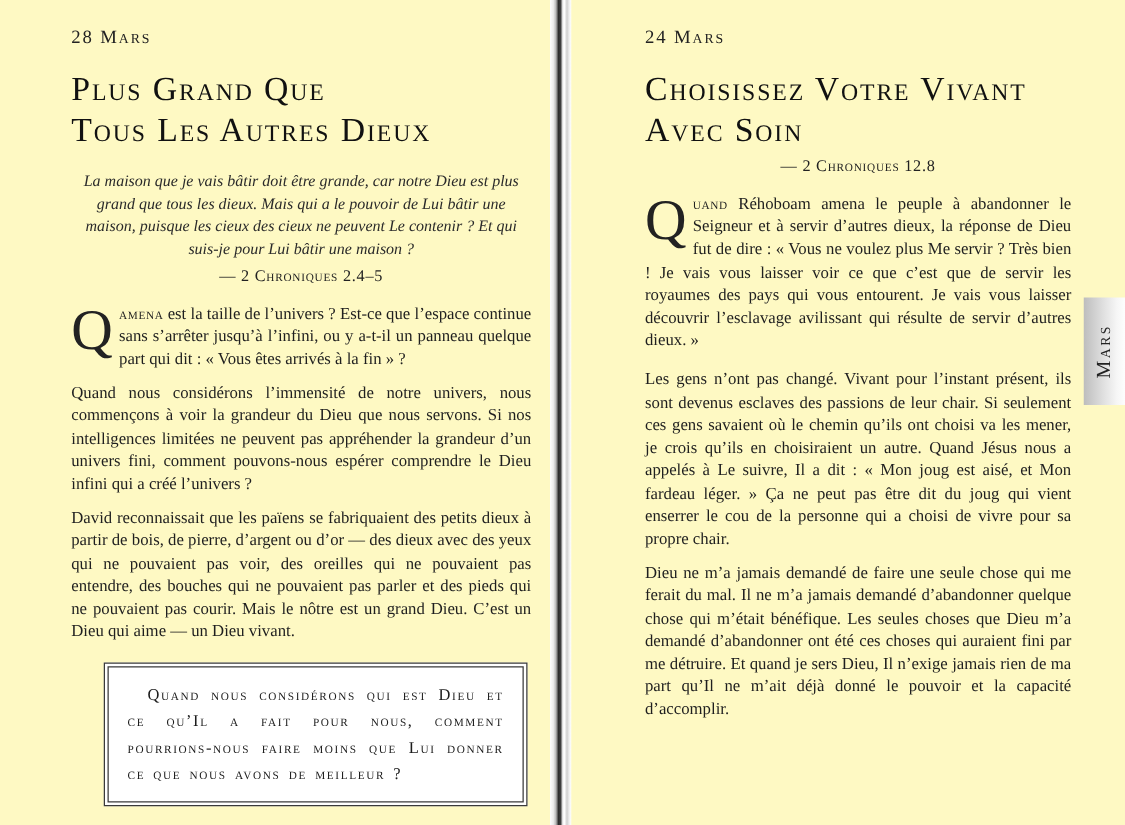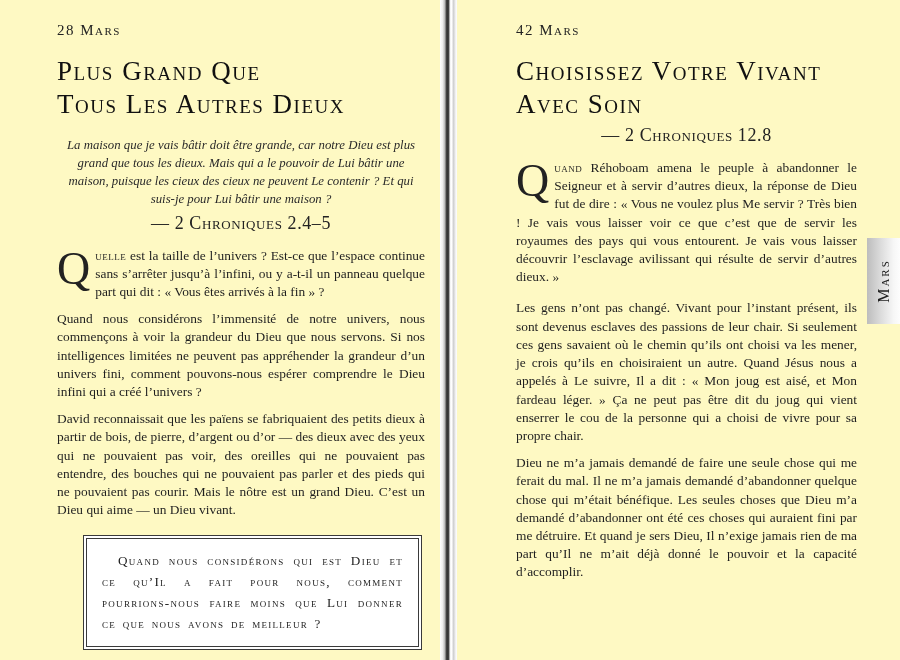--- a/index.html
+++ b/index.html
@@ -40,21 +40,21 @@
   .title{
     text-align:left;font-variant:small-caps;font-weight:400;
     font-size:27px;line-height:1.22;letter-spacing:1.5px;color:#111;
     margin:16px 0 0 0;
   }
   .epigraph{
     margin:15px auto 0 auto;width:95%;
     text-align:center;font-style:italic;font-size:12.8px;line-height:1.42;color:#2a2a2a;
   }
   .reference{
-    text-align:center;font-variant:small-caps;font-size:18px;letter-spacing:0.6px;
+    text-align:center;font-variant:small-caps;font-size:13px;letter-spacing:0.6px;
     margin-top:4px;color:#222;
   }
   .body{margin-top:13px;font-size:13.4px;line-height:1.36;text-align:justify;}
   .body p{margin:0 0 9px 0;}
   .dropcap{
     float:left;font-size:46px;line-height:0.78;
     padding:4px 5px 0 0;color:#222;
   }
   .lead-sc{font-variant:small-caps;letter-spacing:0.5px;}
   .callout{
@@ -80,40 +80,40 @@
     <div class="date">28 Mars</div>
     <h1 class="title"><span>Plus Grand Que</span><br>
       <span>Tous Les Autres Dieux</span>
     </h1>
     <div class="epigraph">La maison que je vais bâtir doit être grande, car notre Dieu est plus grand que tous les dieux. Mais qui a le pouvoir de Lui bâtir une maison, puisque les cieux des cieux ne peuvent Le contenir ? Et qui suis-je pour Lui bâtir une maison ?</div>
     <div class="reference">— 2 Chroniques 2.4–5</div>
 
     <div class="body">
       <p>
         <span class="dropcap">Q</span>
-        <span class="lead-sc">uelle</span>
+        <span class="lead-sc">amena</span>
         <span>est la taille de l’univers ? Est-ce que l’espace continue sans s’arrêter jusqu’à l’infini, ou y a-t-il un panneau quelque part qui dit : « Vous êtes arrivés à la fin » ?</span>
       </p>
       <p>Quand nous considérons l’immensité de notre univers, nous commençons à voir la grandeur du Dieu que nous servons. Si nos intelligences limitées ne peuvent pas appréhender la grandeur d’un univers fini, comment pouvons-nous espérer comprendre le Dieu infini qui a créé l’univers ?</p>
       <p>David reconnaissait que les païens se fabriquaient des petits dieux à partir de bois, de pierre, d’argent ou d’or — des dieux avec des yeux qui ne pouvaient pas voir, des oreilles qui ne pouvaient pas entendre, des bouches qui ne pouvaient pas parler et des pieds qui ne pouvaient pas courir. Mais le nôtre est un grand Dieu. C’est un Dieu qui aime — un Dieu vivant.</p>
     </div>
 
     <div class="callout left-box">
       <p>Quand nous considérons qui est Dieu et ce qu’Il a fait pour nous, comment pourrions-nous faire moins que Lui donner ce que nous avons de meilleur ?</p>
     </div>
 
     <div class="body">
       <p>Pour cette raison, tout ce que nous faisons pour Dieu doit être le meilleur possible. Comment pouvons-nous ne pas vivre complètement pour Lui ?</p>
 
     </div>
 
   </div>
 
   <div class="page page-right">
-    <div class="date">42 Mars</div>
+    <div class="date">24 Mars</div>
     <h1 class="title"><span>Choisissez Votre Vivant</span><br>
       <span>Avec Soin</span>
     </h1>
     <div class="reference">— 2 Chroniques 12.8</div>
 
     <div class="body">
       <p>
         <span class="dropcap">Q</span>
         <span class="lead-sc">uand</span>
         <span>Réhoboam amena le peuple à abandonner le Seigneur et à servir d’autres dieux, la réponse de Dieu fut de dire : « Vous ne voulez plus Me servir ? Très bien ! Je vais vous laisser voir ce que c’est que de servir les royaumes des pays qui vous entourent. Je vais vous laisser découvrir l’esclavage avilissant qui résulte de servir d’autres dieux. »</span>

